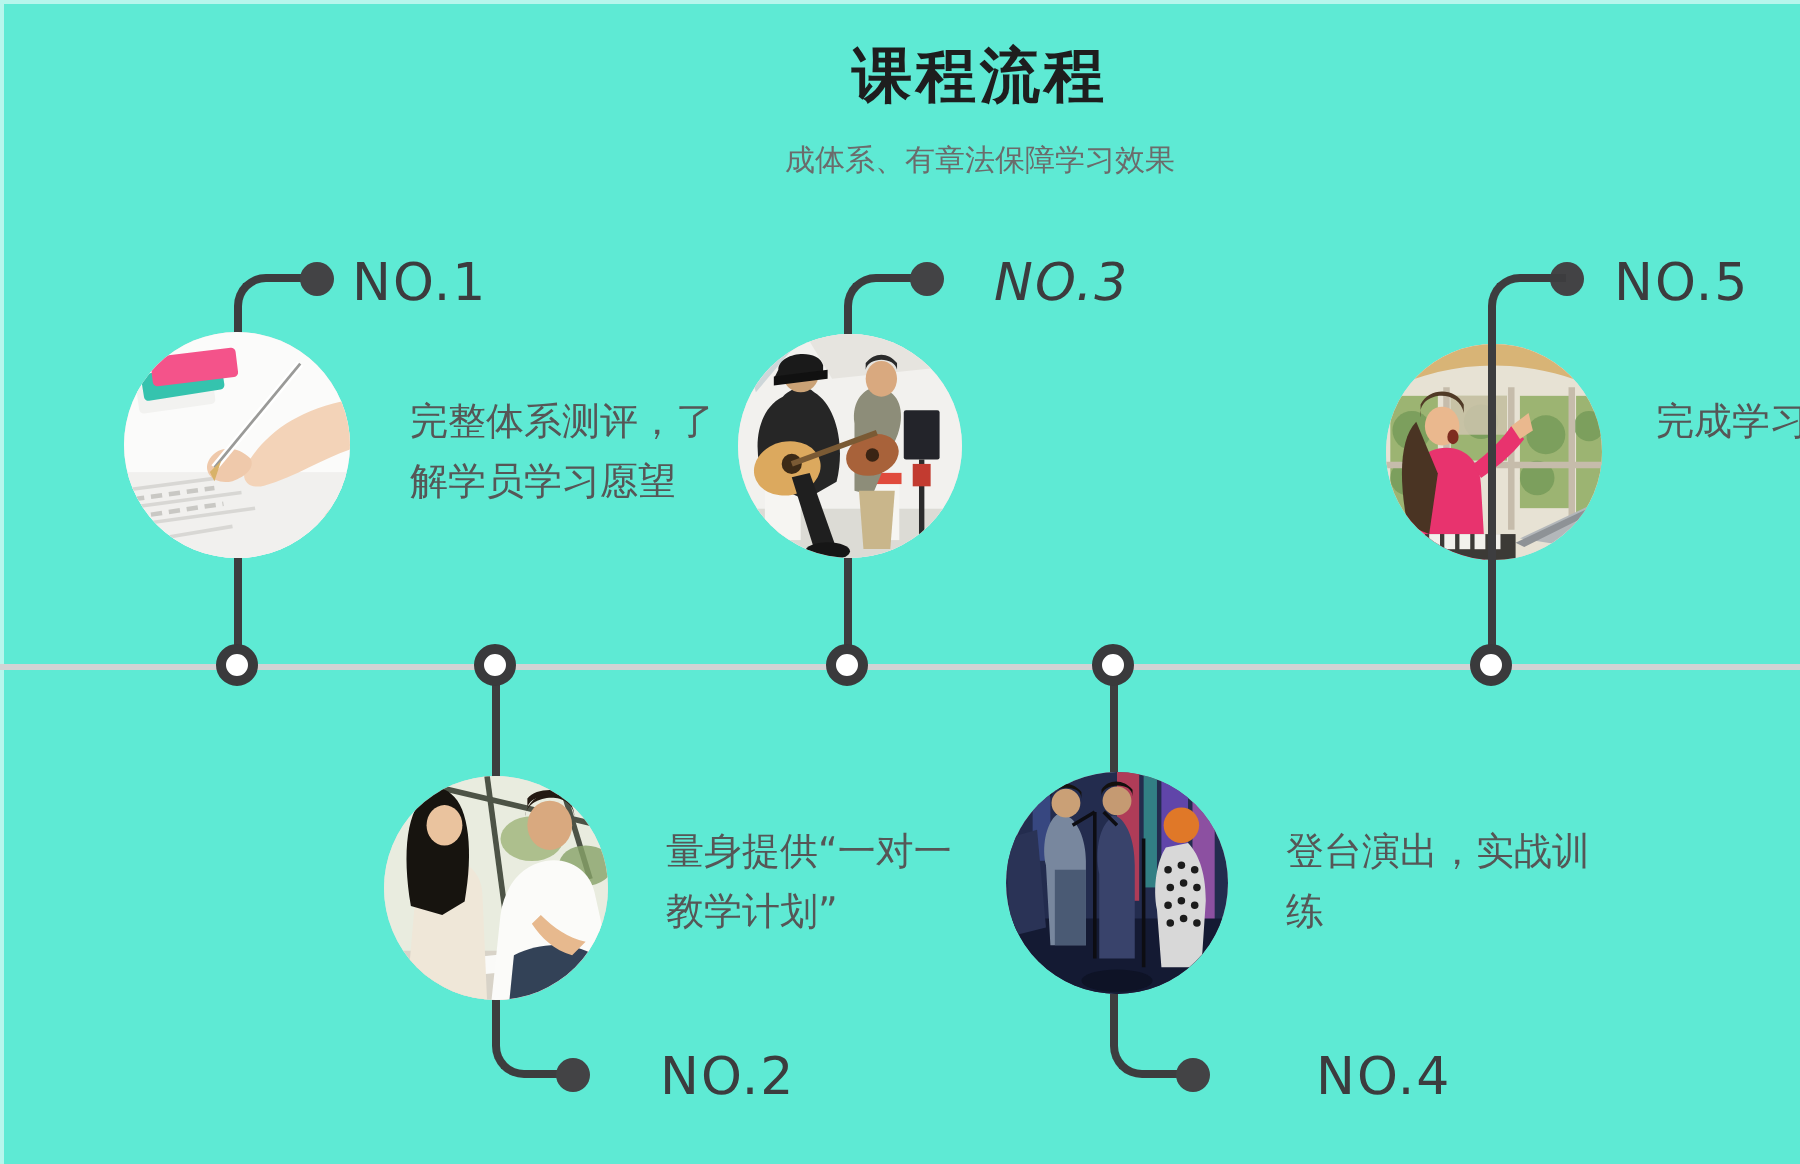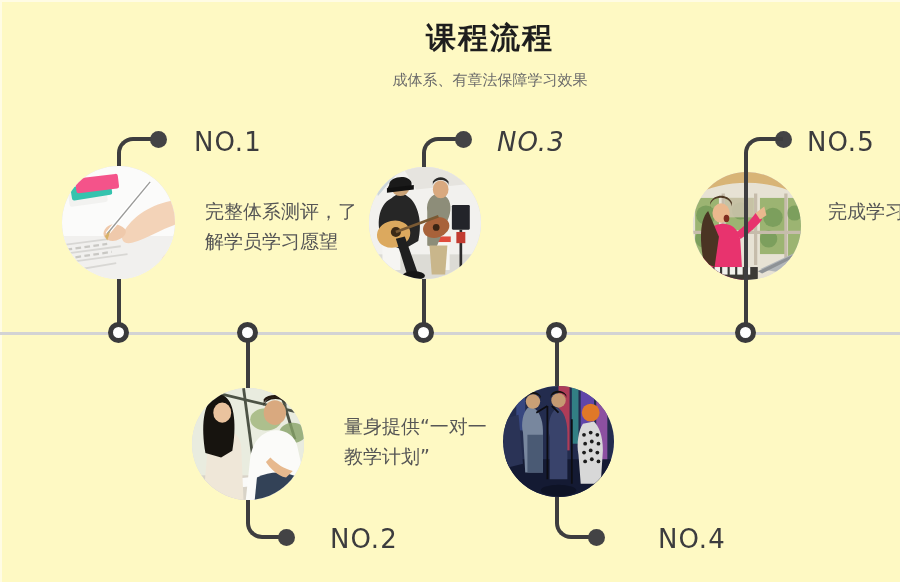--- a/index.html
+++ b/index.html
@@ -4,21 +4,21 @@
 <style>
   * { margin: 0; padding: 0; box-sizing: border-box; }
   html, body { background: #e9e9ea; }
   body { font-family: "DejaVu Sans", "Liberation Sans", sans-serif; }
 
   .stage {
     position: relative;
     width: 900px;
     height: 582px;
     margin: 0 auto;
-    background: #fef9c3;
+    background: #5eead4;
     overflow: hidden;
     box-shadow: inset 2px 2px 0 rgba(255,255,255,.55);
   }
 
   
   .page-title {
     position: absolute;
     left: 0; top: 18px;
     width: 980px;
     text-align: center;
@@ -111,21 +111,21 @@
 <div class="stage">
 
   <div class="page-title">课程流程</div>
   <div class="page-subtitle">成体系、有章法保障学习效果</div>
 
   <div class="timeline"></div>
 
   <div class="connector top-l" style="left:117px; top:137px; width:41px; height:196px;"></div>
   <div class="dot" style="left:150px; top:131px;"></div>
   <div class="node" style="left:108px; top:322px;"></div>
-  <div class="stepnum" style="left:194px; top:127px;">NO.1</div>
+  <div class="stepnum" style="left:176px; top:127px;">NO.1</div>
   <div class="photo" style="left:62px; top:166px; width:113px; height:113px;">
     <svg viewBox="0 0 100 100" preserveAspectRatio="none">
       <rect width="100" height="100" fill="#fbfbfa"></rect>
       <rect x="0" y="62" width="100" height="38" fill="#f1f0ee"></rect>
       <g stroke="#d8d7d4" stroke-width="1.6">
         <line x1="0" y1="70" x2="46" y2="64"></line>
           <line x1="0" y1="78" x2="52" y2="71"></line>
         <line x1="0" y1="86" x2="58" y2="78"></line>
           <line x1="0" y1="94" x2="48" y2="86"></line>
       </g>
@@ -167,21 +167,21 @@
       <path d="M20 8 C 10 14, 8 34, 12 58 L 26 62 L 36 56 C 40 34, 38 14, 30 8 C 27 5, 23 5, 20 8 Z" fill="#17140f"></path>
       <ellipse cx="27" cy="22" rx="8" ry="9" fill="#eac39e"></ellipse>
       <path d="M48 100 L 52 62 C 54 48 62 40 72 38 C 82 36 92 42 94 52 L 98 70 L 98 100 Z" fill="#fbfbf9"></path>
       <ellipse cx="74" cy="22" rx="10" ry="11" fill="#d9a97f"></ellipse>
       <path d="M63 18 C 64 8, 84 6, 85 18 C 85 12, 80 8, 74 8 C 68 8, 64 12, 63 18 Z" fill="#241a12"></path>
       <path d="M64 14 C 66 7, 82 7, 84 14 L 84 10 C 80 5, 68 5, 64 10 Z" fill="#241a12"></path>
       <path d="M56 100 L 58 80 C 70 74 84 74 94 80 L 96 100 Z" fill="#334257"></path>
       <path d="M70 62 C 76 68, 82 72, 90 74 L 84 80 C 76 78, 70 72, 66 66 Z" fill="#e7b98e"></path>
     </svg>
   </div>
-  <div class="desc" style="left:324px; top:411px; width:165px;">量身提供“一对一
+  <div class="desc" style="left:313px; top:411px; width:165px;">量身提供“一对一
 教学计划”</div>
 
   <div class="connector top-l" style="left:422px; top:137px; width:41px; height:196px;"></div>
   <div class="dot" style="left:455px; top:131px;"></div>
   <div class="node" style="left:413px; top:322px;"></div>
   <div class="stepnum" style="left:497px; top:127px;font-style:italic;">NO.3</div>
   <div class="photo" style="left:369px; top:167px; width:112px; height:112px;">
     <svg viewBox="0 0 100 100" preserveAspectRatio="none">
       <rect width="100" height="100" fill="#f2f1ee"></rect>
       <path d="M0 0 L 30 0 L 8 26 Z" fill="#cdd6d9"></path>
@@ -249,20 +249,22 @@
           <circle cx="80" cy="66" r="1.7"></circle>
           <circle cx="86" cy="68" r="1.7"></circle>
       </g>
       <circle cx="79" cy="24" r="8" fill="#e07828"></circle>
       <path d="M30 24 L 40 18 M50 24 L 44 18" stroke="#0d0d12" stroke-width="1.6"></path>
       <line x1="40" y1="18" x2="40" y2="84" stroke="#0d0d12" stroke-width="1.6"></line>
       <line x1="62" y1="30" x2="62" y2="88" stroke="#0d0d12" stroke-width="1.6"></line>
       <ellipse cx="50" cy="94" rx="16" ry="5" fill="#0e1326"></ellipse>
     </svg>
   </div>
+  <div class="desc" style="left:623px; top:411px; width:165px;">登台演出，实战训
+练</div>
 
   <div class="connector top-l over" style="left:744px; top:137px; width:39px; height:196px;"></div>
   <div class="dot" style="left:775px; top:131px;"></div>
   <div class="node" style="left:735px; top:322px;"></div>
   <div class="stepnum" style="left:807px; top:127px;">NO.5</div>
   <div class="photo" style="left:693px; top:172px; width:108px; height:108px; z-index:2;">
     <svg viewBox="0 0 100 100" preserveAspectRatio="none">
       <rect width="100" height="100" fill="#e7e2d4"></rect>
       <path d="M0 22 C 30 6 70 6 100 22 L 100 0 L 0 0 Z" fill="#d8b476"></path>
       <g fill="#9cb472">

